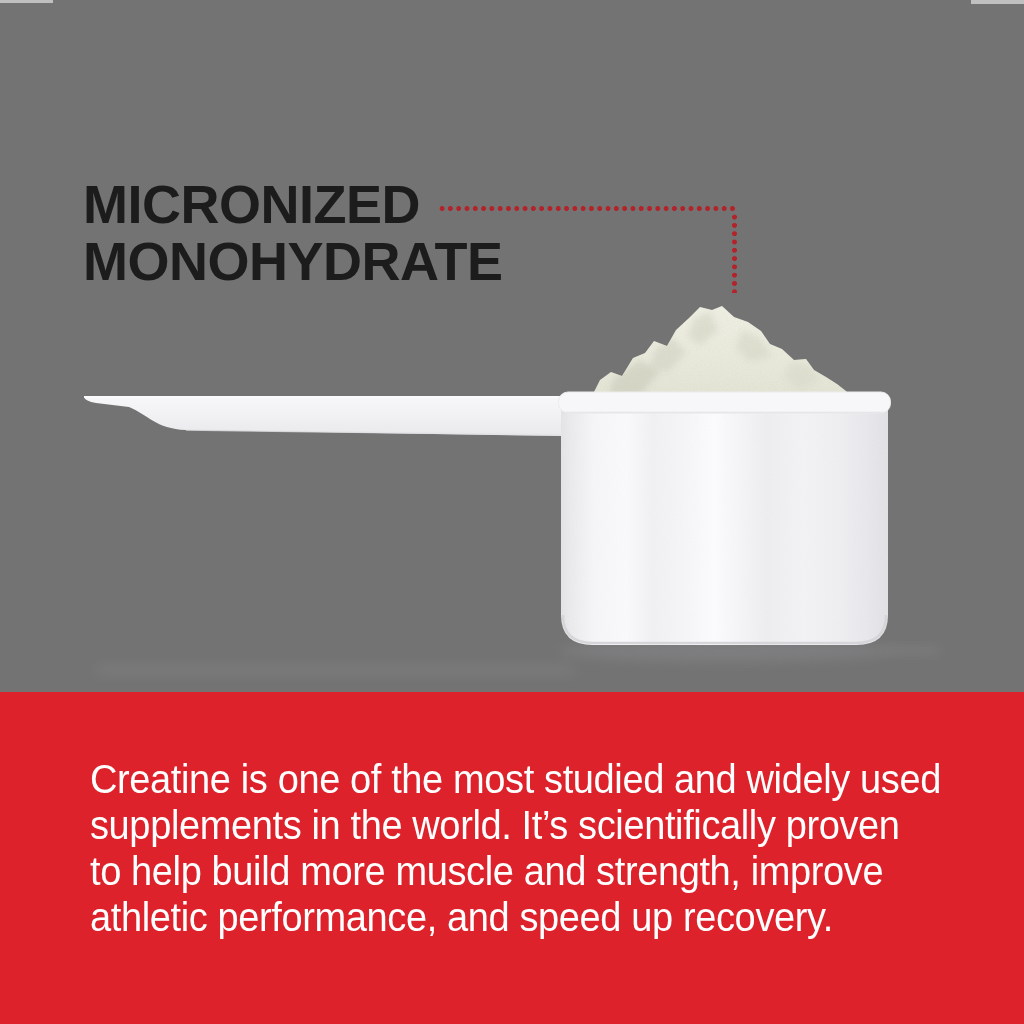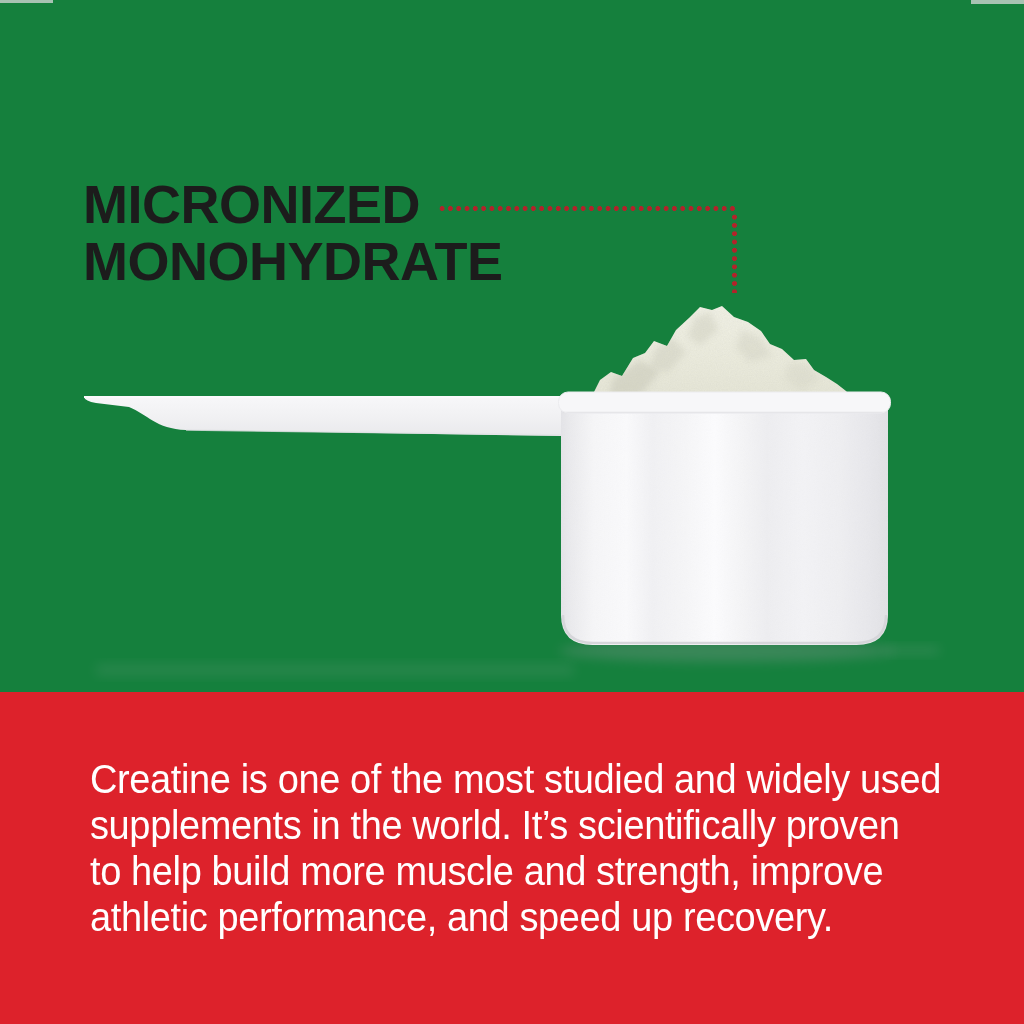--- a/index.html
+++ b/index.html
@@ -1,18 +1,18 @@
 <!DOCTYPE html>
 <html><head>
 <meta charset="utf-8">
 <style>
   html,body{margin:0;padding:0;background:#ffffff;}
   #canvas{
     position:relative;width:1024px;height:1024px;overflow:hidden;
-    background:#15803d;font-family:"Liberation Sans","DejaVu Sans",sans-serif;
+    background:#737373;font-family:"Liberation Sans","DejaVu Sans",sans-serif;
   }
   
   .edge-strip{position:absolute;top:0;height:4px;background:#d9d9db;opacity:.75;}
   .edge-strip.left{left:0;width:53px;height:3px;}
   .edge-strip.right{right:0;width:53px;}
 
   
   .headline{
     position:absolute;left:83px;top:176px;
     color:#1c1c1c;font-weight:bold;font-size:54px;line-height:57px;

